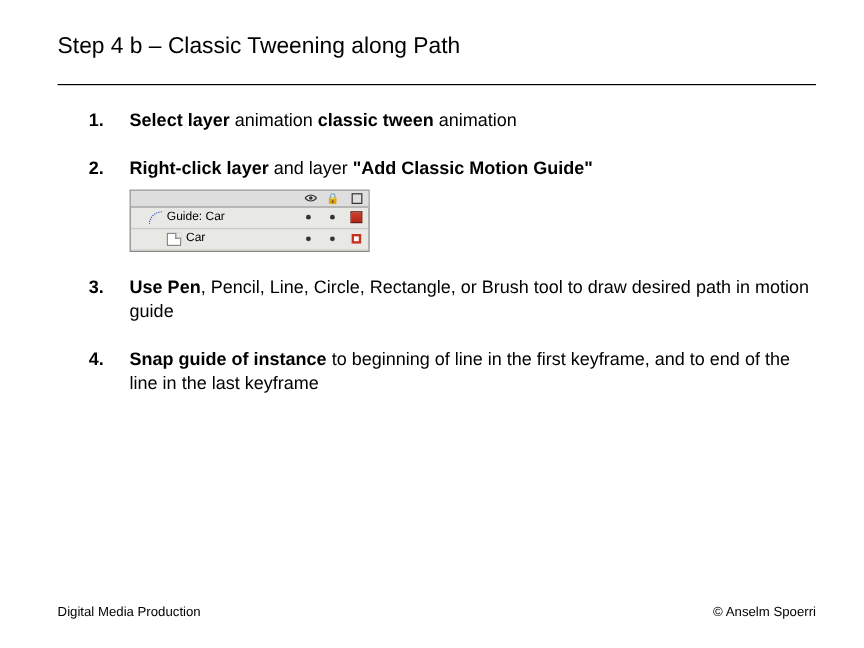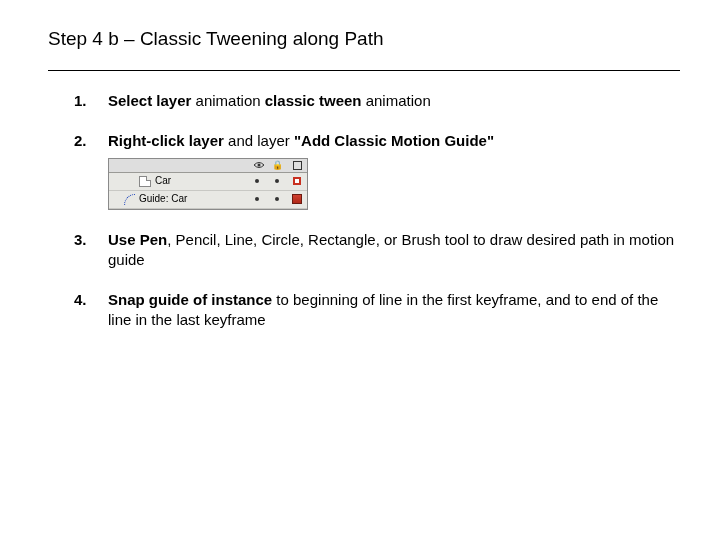--- a/index.html
+++ b/index.html
@@ -132,58 +132,62 @@
               </svg>
             </div>
           <div class="col">
               <span class="lock">🔒</span>
             </div>
           <div class="col">
               <div style="width:9px;height:9px;border:1px solid #333;"></div>
             </div>
         </div>
         <div class="lp-row">
+          <div class="indent"></div>
+          <div class="icon">
+              <div class="guide-arc"></div>
+            </div>
+          <div class="name">Guide: Car</div>
+          <div class="sq1">
+              <div class="dot"></div>
+            </div>
+          <div class="sq1">
+              <div class="dot"></div>
+            </div>
+          <div class="sq2">
+              <div class="color-sq red-sq"></div>
+            </div>
+        </div>
+        <div class="lp-row">
           <div class="indent2"></div>
           <div class="icon">
               <div class="doc-icon"></div>
             </div>
           <div class="name">Car</div>
           <div class="sq1">
               <div class="dot"></div>
             </div>
           <div class="sq1">
               <div class="dot"></div>
             </div>
           <div class="sq2">
               <div class="color-sq red-outline"></div>
             </div>
         </div>
-        <div class="lp-row">
-          <div class="indent"></div>
-          <div class="icon">
-              <div class="guide-arc"></div>
-            </div>
-          <div class="name">Guide: Car</div>
-          <div class="sq1">
-              <div class="dot"></div>
-            </div>
-          <div class="sq1">
-              <div class="dot"></div>
-            </div>
-          <div class="sq2">
-              <div class="color-sq red-sq"></div>
-            </div>
-        </div>
       </div>
     </li>
 
     <li>
       <span class="b">Use Pen</span><span>, Pencil, Line, Circle, Rectangle, or Brush tool to draw desired path in motion guide</span>
     </li>
 
     <li>
       <span class="b">Snap guide of instance</span><span> to beginning of line in the first keyframe, and to end of the line in the last keyframe</span>
     </li>
 
   </ol>
 
+  <div class="footer">
+    <div>Digital Media Production</div>
+    <div>© Anselm Spoerri</div>
+  </div>
 
 </div>
 
 </body></html>

